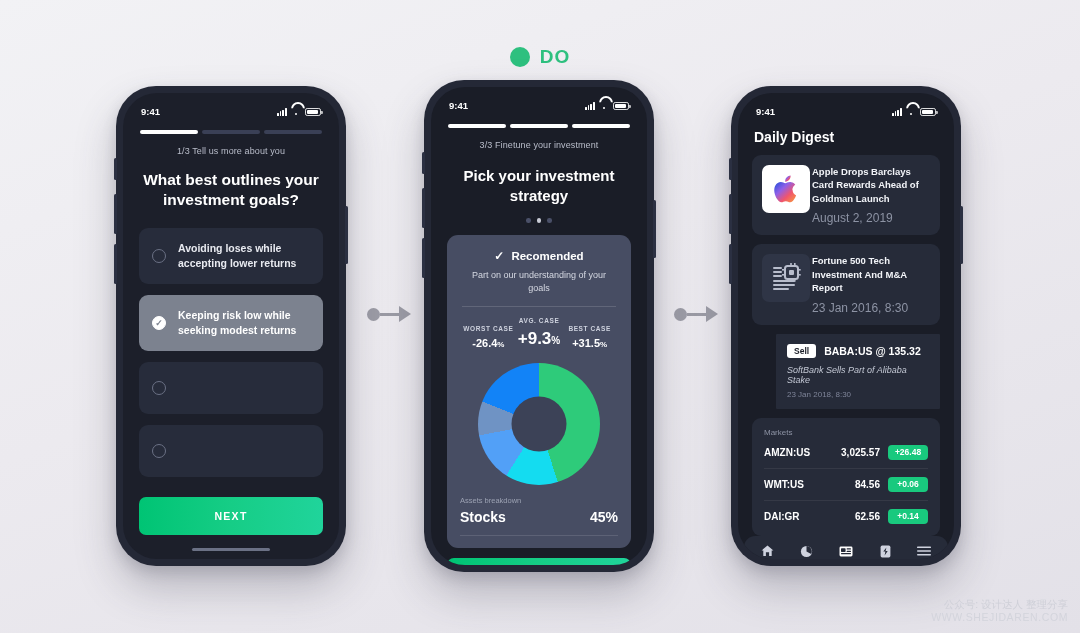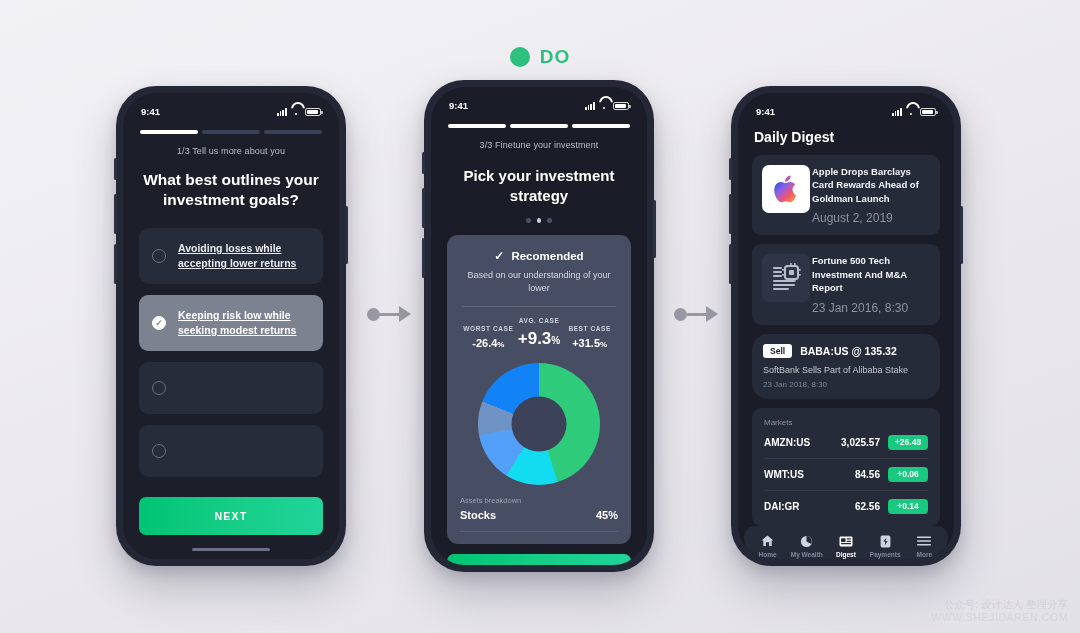--- a/index.html
+++ b/index.html
@@ -136,21 +136,21 @@
   .radio {
     width: 14px; height: 14px; border-radius: 50%;
     border: 1.4px solid #6b7185; flex: 0 0 auto;
   }
   .option.selected .radio {
     border-color: #ffffff; background: #ffffff;
     display: flex; align-items: center; justify-content: center;
   }
   .radio-check { color: #7c828f; font-size: 9px; font-weight: bold; line-height: 1; }
   .option-text {
-    color: #e8eaf0; font-size: 10.5px; line-height: 1.42; font-weight: bold; text-decoration: underline;
+    color: #e8eaf0; font-size: 10.5px; line-height: 1.42; font-weight: bold;
   }
   .option.selected .option-text { color: #ffffff; }
 
   
   .cta-wrap { margin-top: auto; padding: 0 16px 0 16px; }
   .cta {
     display: block; width: 100%;
     background: linear-gradient(90deg, #00c474 0%, #16cd86 50%, #20d49b 100%);
     color: #ffffff; font-size: 10.5px; font-weight: bold;
     letter-spacing: 1.3px; text-align: center;
@@ -197,21 +197,21 @@
   .donut-hole {
     position: absolute; left: 50%; top: 50%;
     transform: translate(-50%, -50%);
     width: 55px; height: 55px; border-radius: 50%;
     background: #3c4257;
   }
 
   .assets-label { color: #9ba1b2; font-size: 7.5px; padding-top: 5px; }
   .assets-row {
     display: flex; justify-content: space-between; align-items: center;
-    color: #ffffff; font-size: 11px; font-weight: bold; padding-top: 4px;
+    color: #ffffff; font-size: 14px; font-weight: bold; padding-top: 4px;
   }
   .card-divider { height: 1px; background: rgba(255,255,255,0.12); margin: 10px 0 0 0; }
 
   
   .digest-title {
     color: #ffffff; font-size: 14px; font-weight: bold;
     padding: 8px 16px 0 16px;
   }
   .digest-list {
     padding: 10px 14px 0 14px;
@@ -228,28 +228,28 @@
     overflow: hidden;
   }
   .thumb-apple { background: #ffffff; }
   .thumb-doc { background: #2f3546; }
   .news-body { display: flex; flex-direction: column; justify-content: center; }
   .news-headline {
     color: #f2f4f8; font-size: 9.5px; font-weight: bold; line-height: 1.42;
   }
   .news-date { color: #8d93a4; font-size: 12px; padding-top: 6px; }
 
-  .trade-card { background: #262b39; border-radius: 16px; padding: 10px 11px; }
+  .trade-card { background: #262b39; border-radius: 1px; padding: 10px 11px; margin-left: 24px; }
   .trade-top { display: flex; align-items: center; gap: 8px; }
   .sell-badge {
     background: #ffffff; color: #1a1d27; font-size: 8.5px; font-weight: bold;
     padding: 2px 7px; border-radius: 3px;
   }
   .trade-ticker { color: #ffffff; font-size: 10.5px; font-weight: bold; }
-  .trade-sub { color: #c3c8d4; font-size: 9px; padding-top: 7px; }
+  .trade-sub { color: #c3c8d4; font-size: 9px; padding-top: 7px; font-style: italic; }
   .trade-date { color: #7e8498; font-size: 8px; padding-top: 5px; }
 
   .markets-card { background: #262b39; border-radius: 9px; padding: 10px 12px 4px 12px; }
   .markets-label { color: #8d93a4; font-size: 8px; }
   .market-row {
     display: flex; align-items: center; justify-content: space-between;
     padding: 8px 0; border-bottom: 1px solid rgba(255,255,255,0.07);
   }
   .market-row:last-child { border-bottom: none; }
   .mkt-sym { color: #ffffff; font-size: 10px; font-weight: bold; }
@@ -394,21 +394,21 @@
       <span class="dot"></span>
       <span class="dot on"></span>
       <span class="dot"></span>
     </div>
 
     <div class="strategy-card">
       <div class="reco-row">
         <span class="reco-check">✓</span>
         <span>Recomended</span>
       </div>
-      <div class="reco-sub">Based on our understanding of your lower</div>
+      <div class="reco-sub">Part on our understanding of your goals</div>
 
       <div class="divider"></div>
 
       <div class="stats">
         <div class="stat">
           <div class="stat-label">WORST CASE</div>
           <div class="stat-value"><span>-26.4</span><span class="pct">%</span></div>
         </div>
         <div class="stat">
           <div class="stat-label">AVG. CASE</div>

